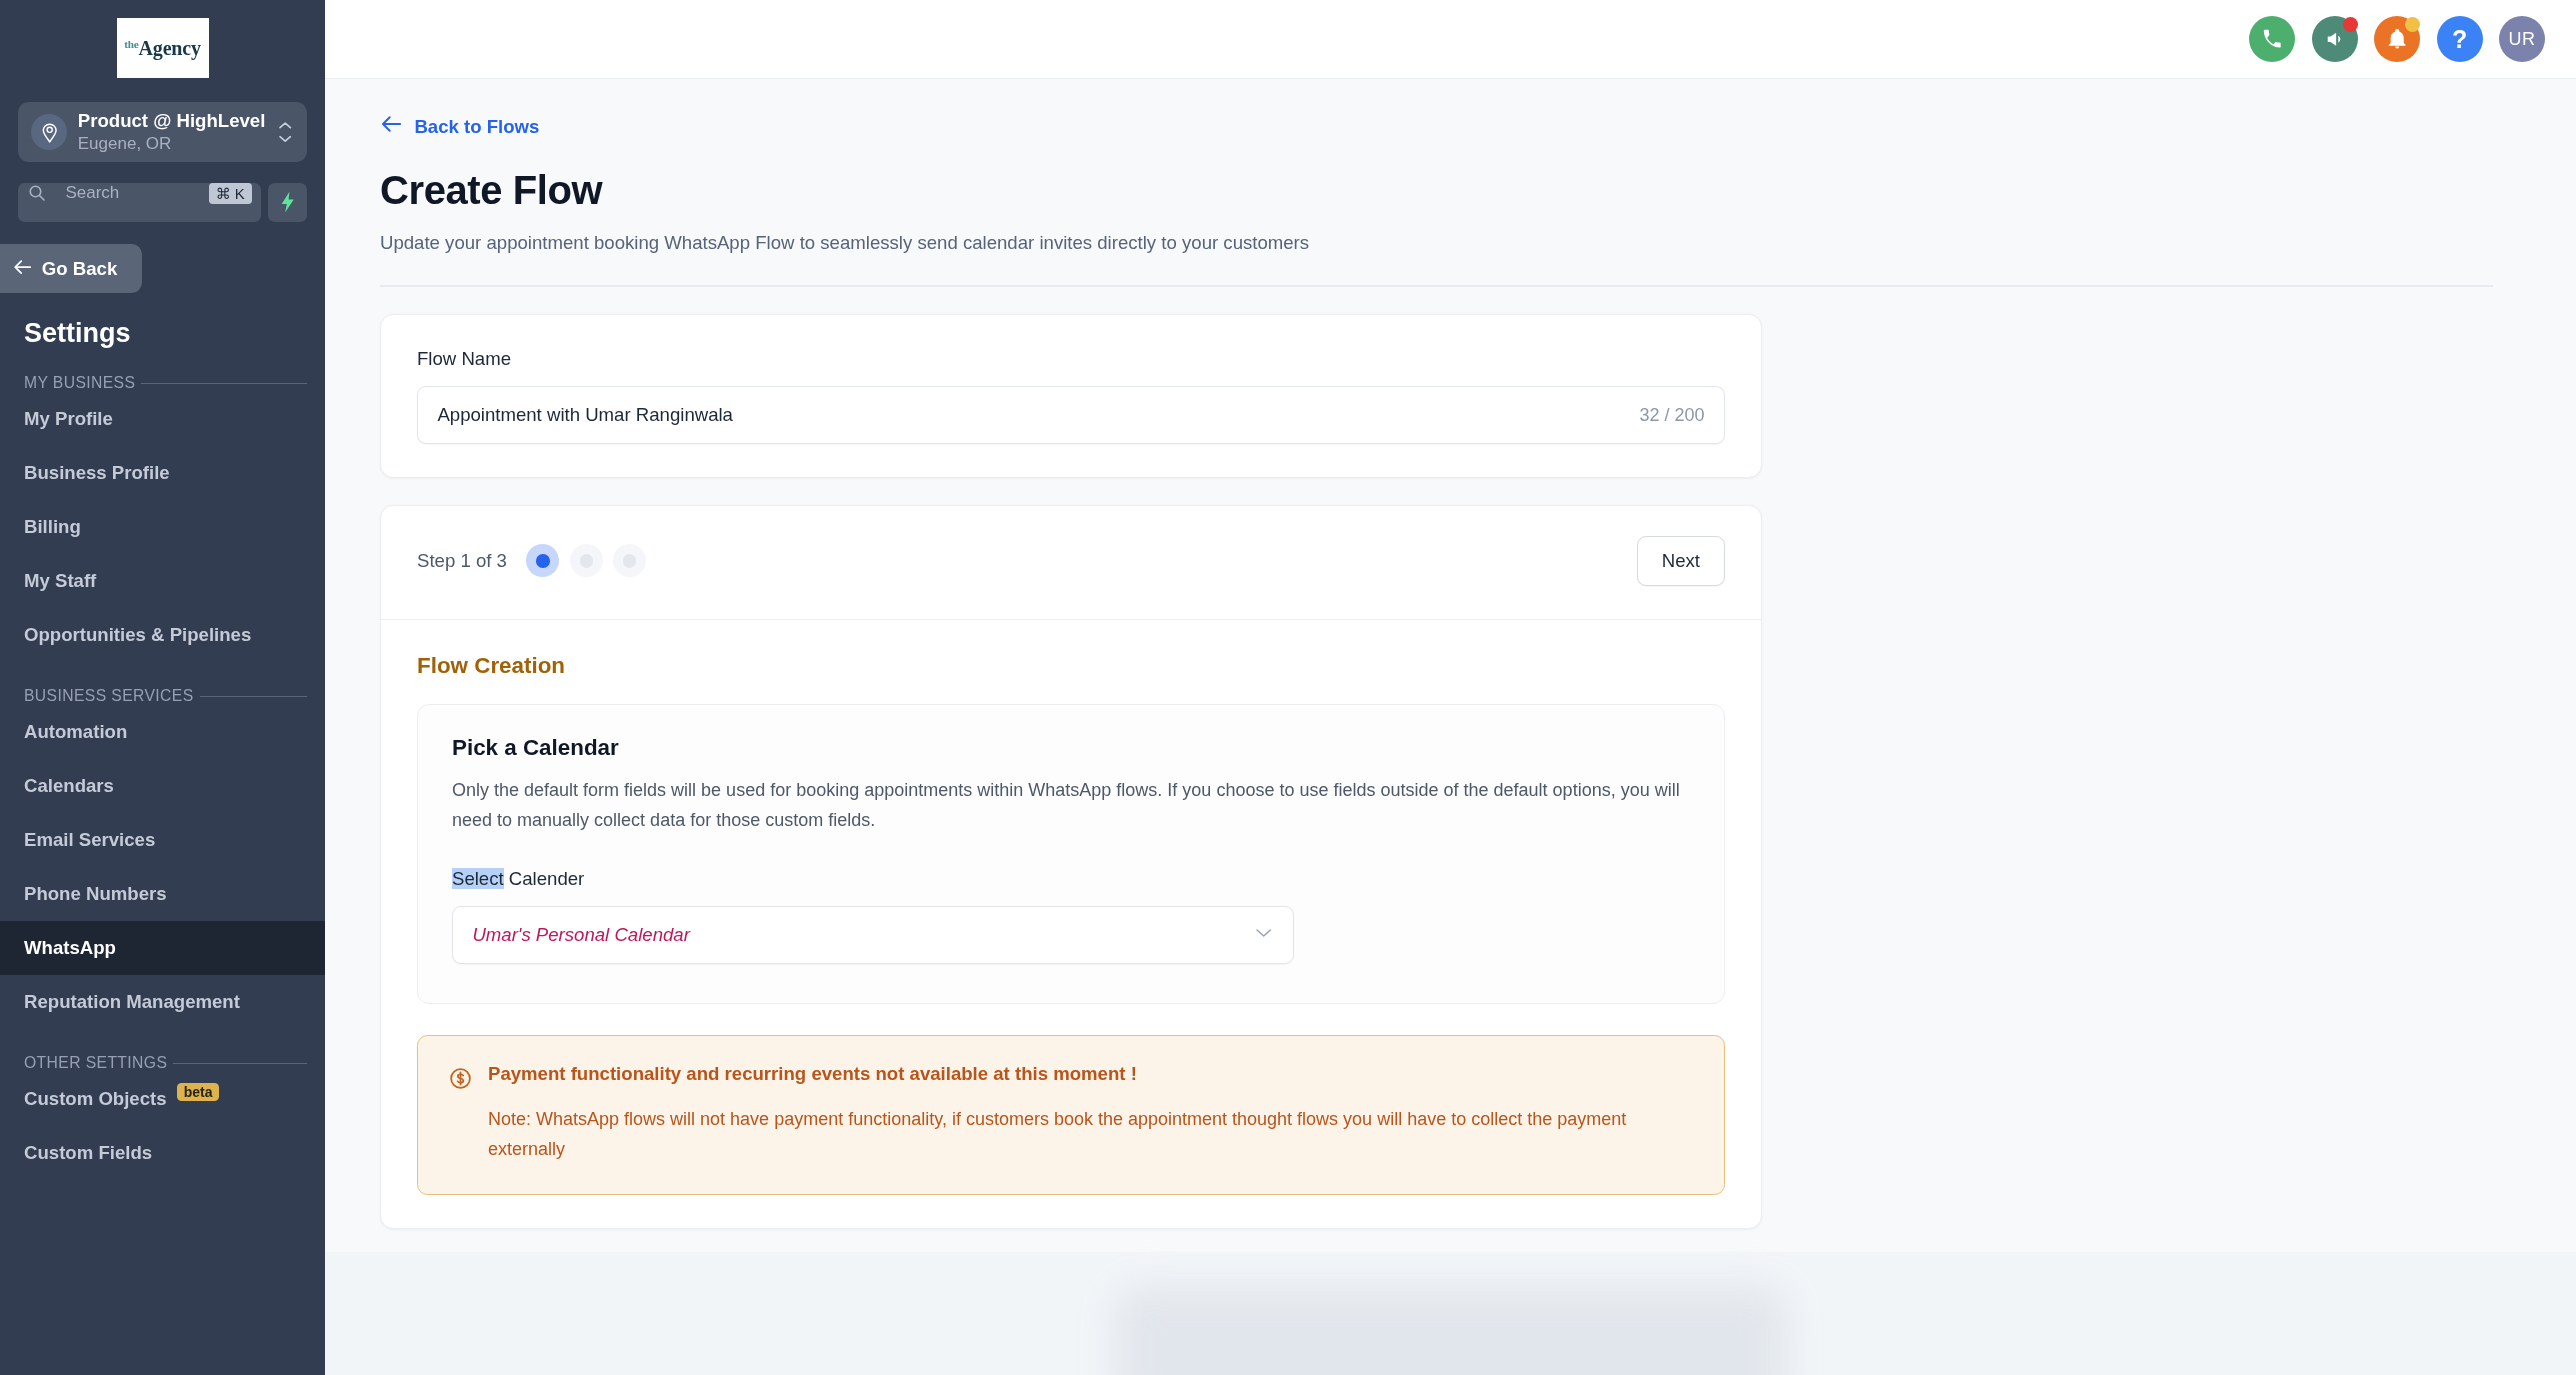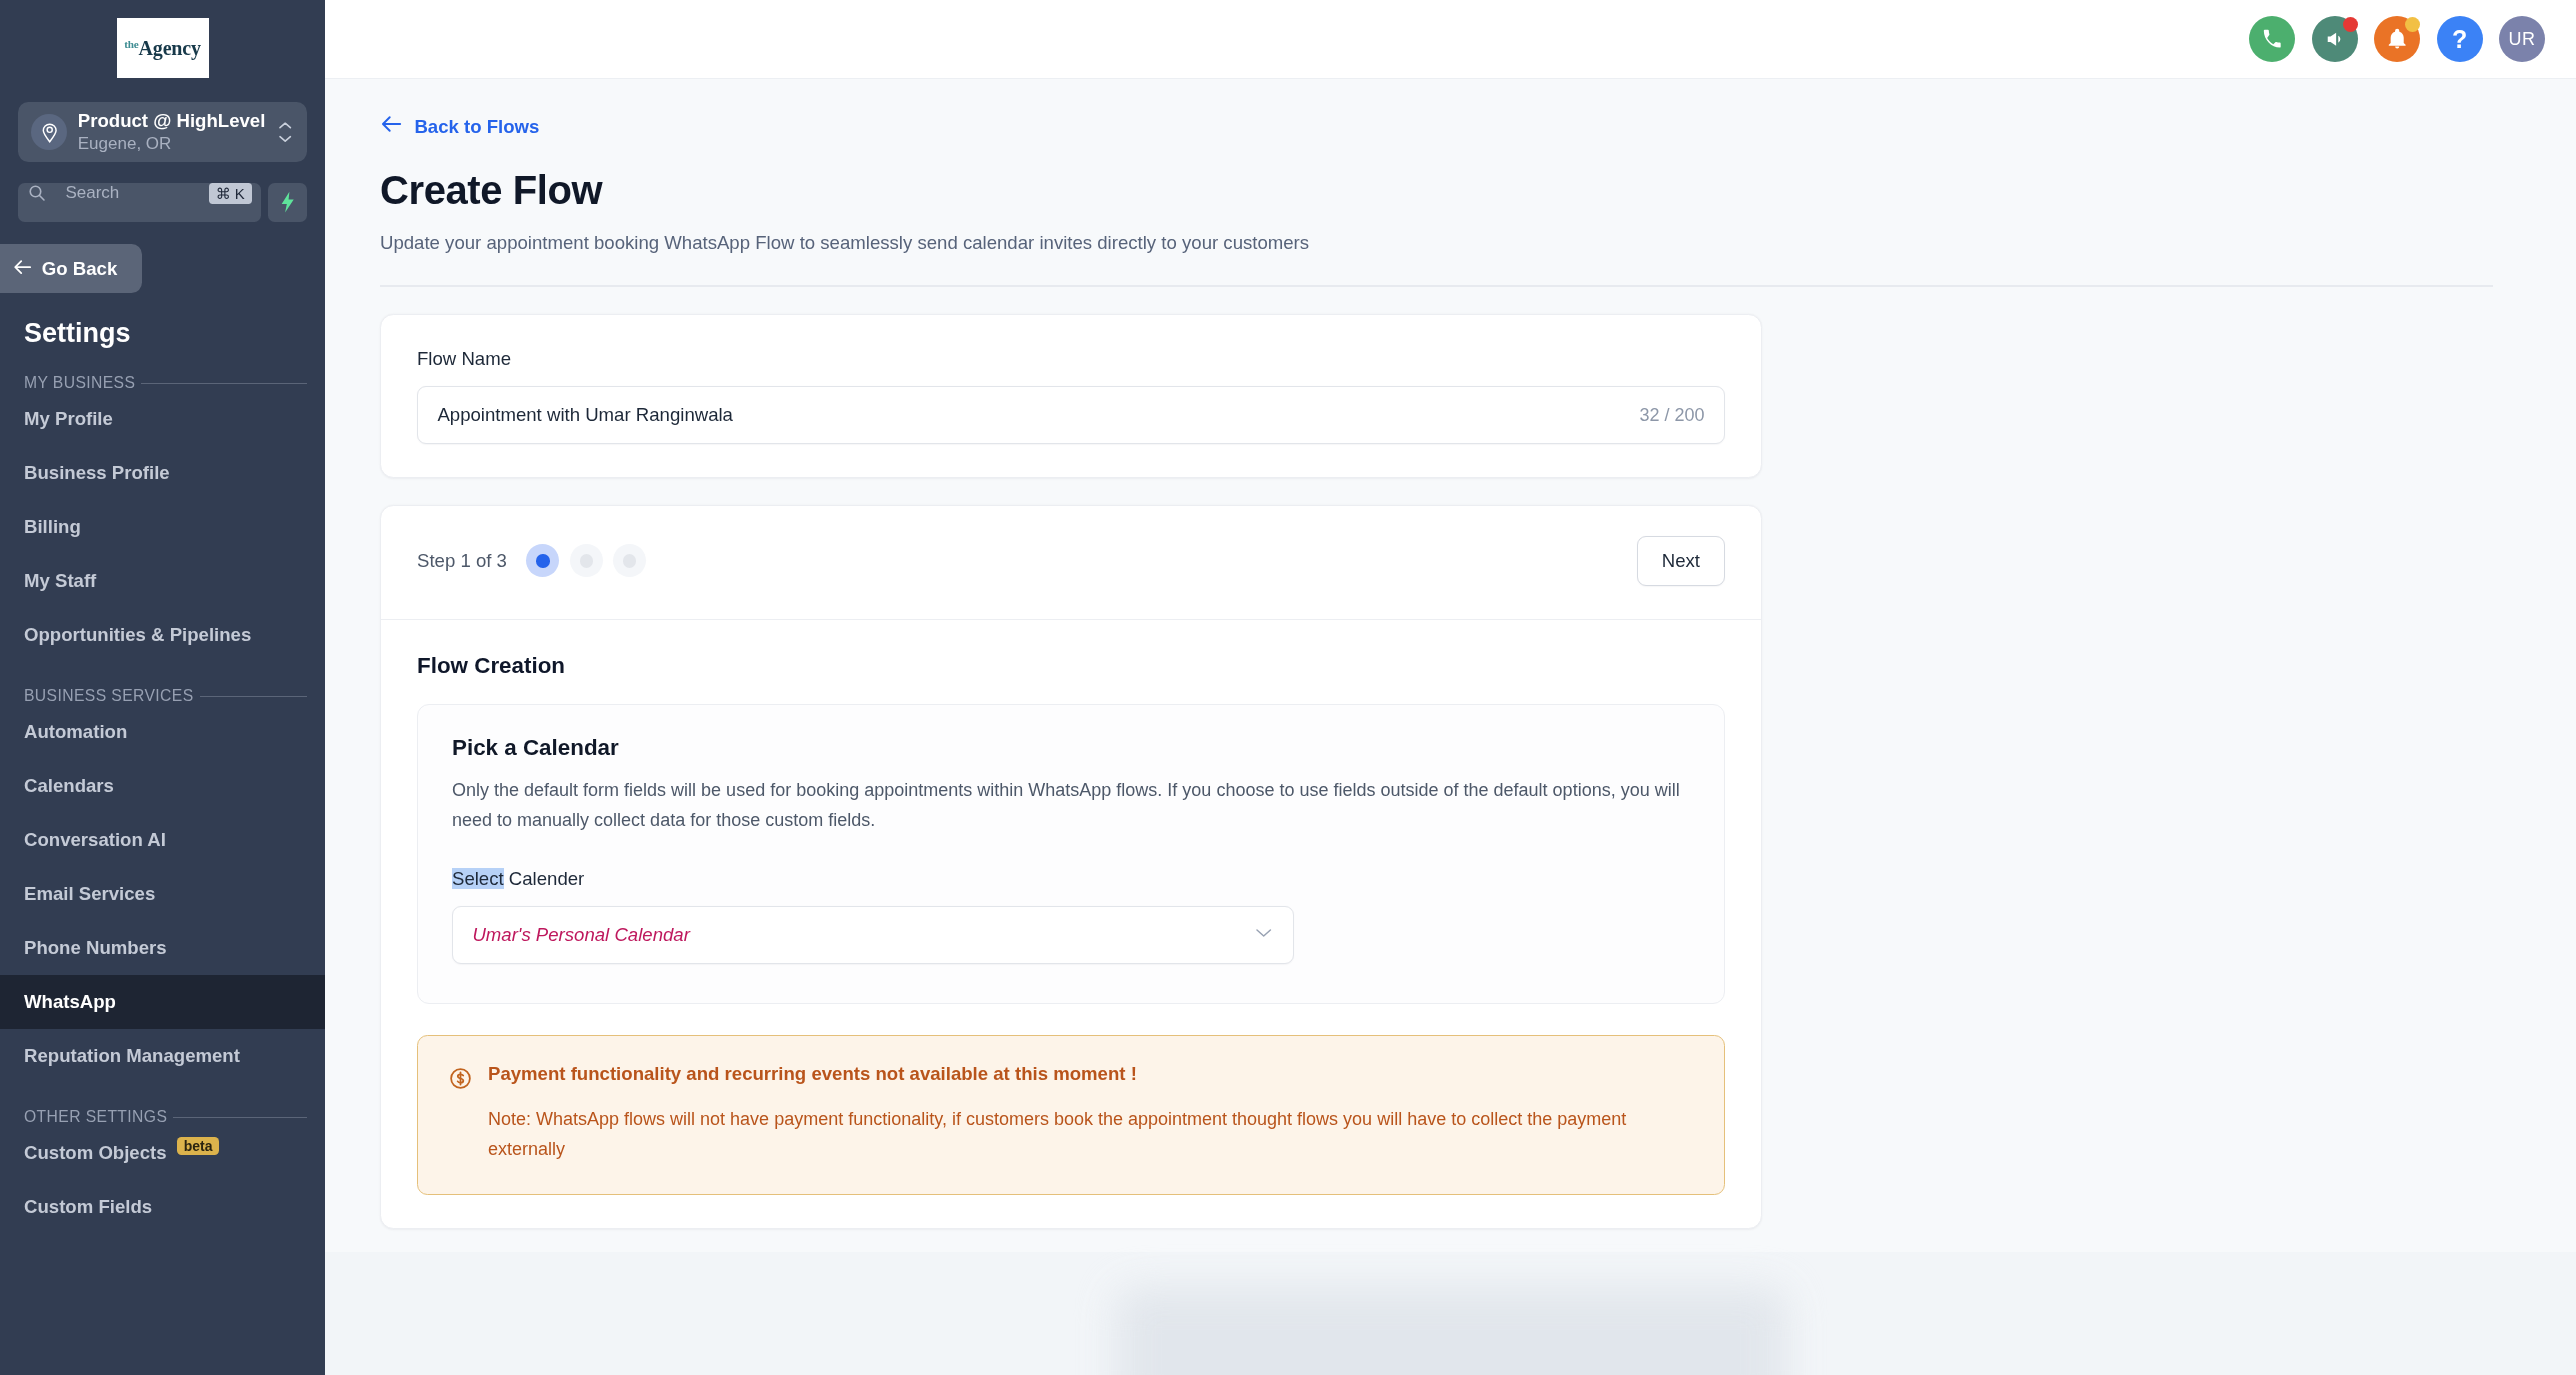--- a/index.html
+++ b/index.html
@@ -191,21 +191,21 @@
   .btn-next {
     border: 0.7px solid #d6dae1; background: #ffffff;
     border-radius: 9px; padding: 12.7px 24px;
     font-size: 18.6px; color: #1d2838; cursor: pointer;
     box-shadow: 0 0.7px 1.5px rgba(16,24,40,0.04);
     font-family: "Liberation Sans", sans-serif;
   }
 
   .step-divider { height: 1.5px; background: #eceef2; margin: 33px 0 0 0; }
 
-  .section-title { font-size: 22.4px; font-weight: 700; color: #0f172a; padding: 33px 36px 0 36px; }
+  .section-title { font-size: 22.4px; font-weight: 700; color: #a16207; padding: 33px 36px 0 36px; }
 
   .inner-card {
     margin: 25px 36px 0 36px;
     border: 0.7px solid #eceef2; border-radius: 12px;
     background: #fdfdfe;
     padding: 30px 34px 39px 34px;
   }
   .inner-title { font-size: 22.4px; font-weight: 700; color: #101828; }
   .inner-desc { font-size: 18px; color: #4d5869; line-height: 30px; margin-top: 13.4px; max-width: 1260px; }
   .sel-label { font-size: 18.6px; color: #1d2838; margin-top: 33px; }
@@ -334,23 +334,20 @@
 
     <div class="sec-head">
       <span class="sec-head-label">BUSINESS SERVICES</span>
       <span class="sec-head-rule"></span>
     </div>
     <div class="nav-item">
         <span>Automation</span>
       </div>
     <div class="nav-item">
         <span>Calendars</span>
-      </div>
-    <div class="nav-item">
-        <span>Conversation AI</span>
       </div>
     <div class="nav-item">
         <span>Email Services</span>
       </div>
     <div class="nav-item">
         <span>Phone Numbers</span>
       </div>
     <div class="nav-item active">
         <span>WhatsApp</span>
       </div>

